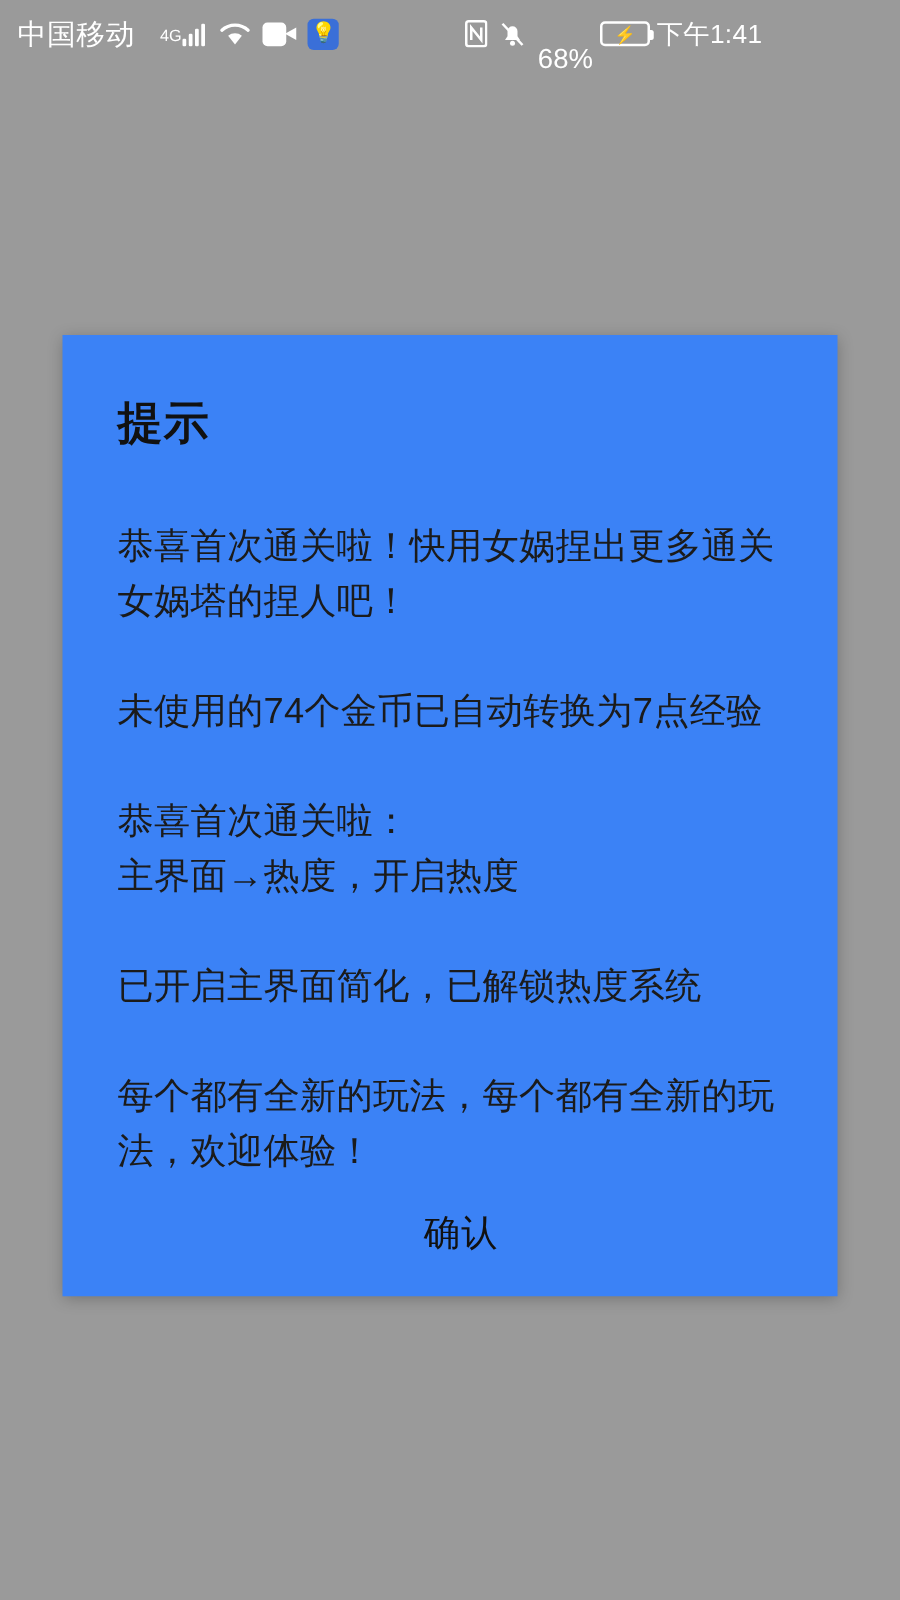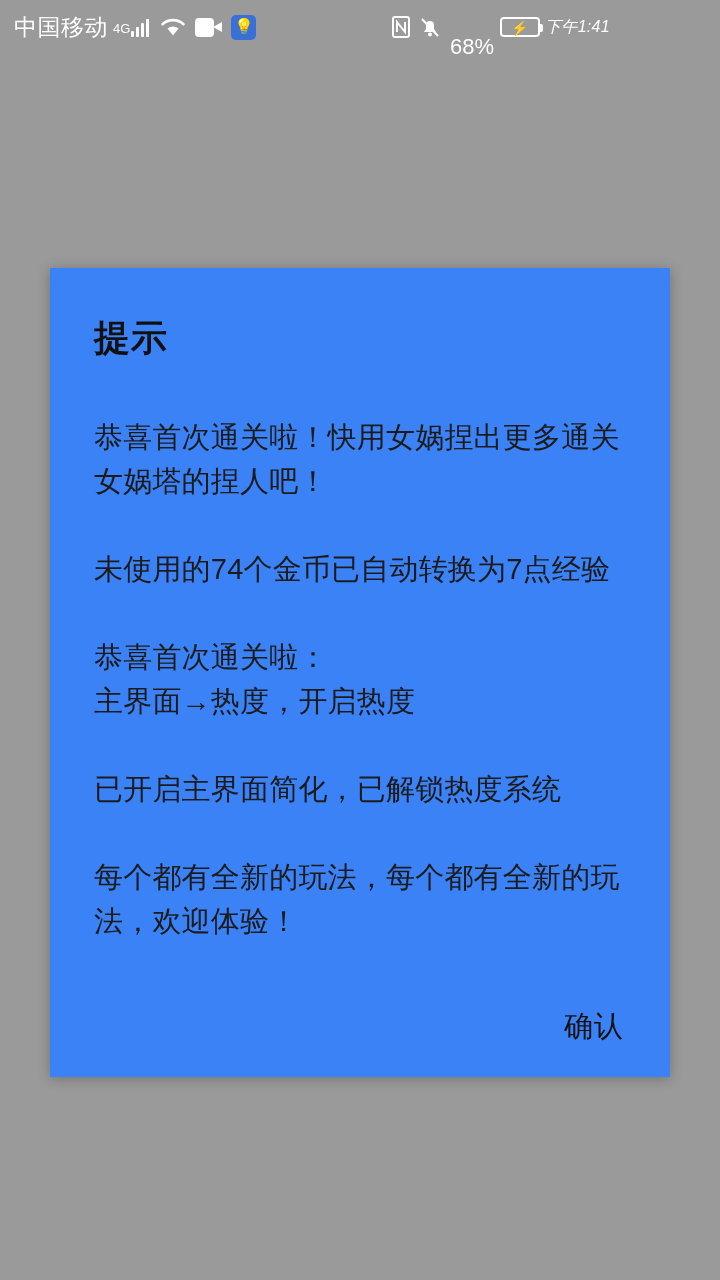--- a/index.html
+++ b/index.html
@@ -32,21 +32,21 @@
     display: flex;
     align-items: center;
   }
   .carrier {
     font-size: 23px;
     letter-spacing: 0.5px;
     font-weight: 400;
   }
   .net-type {
     font-size: 13px;
-    margin-left: 5px;
+    margin-left: 20px;
     margin-right: 1px;
     align-self: flex-start;
     margin-top: 9px;
   }
   .bars {
     display: flex;
     align-items: flex-end;
     height: 20px;
     margin-right: 9px;
   }
@@ -120,23 +120,22 @@
     border-radius: 0 2px 2px 0;
   }
   .battery .bolt {
     position: absolute;
     left: 9px; top: 1px;
     font-size: 14px;
     line-height: 16px;
     color: #ffffff;
   }
   .clock {
-    font-size: 16px;
+    font-size: 21px;
     letter-spacing: 0.3px;
-    font-style: italic;
   }
 
   
   .dialog {
     position: absolute;
     left: 50px;
     top: 268px;
     width: 620px;
     background: #3b82f6;
     box-shadow: 0 2px 12px rgba(0,0,0,0.25);
@@ -154,22 +153,22 @@
     font-size: 29px;
     line-height: 44px;
     color: #1b1b1b;
     margin: 0 0 44px 0;
     letter-spacing: 0.2px;
   }
   .dialog-body p:last-child {
     margin-bottom: 0;
   }
   .dialog-actions {
-    margin-top: 60px;
-    text-align: right;
+    margin-top: 20px;
+    text-align: center;
   }
   .confirm-btn {
     display: inline-block;
     font-size: 29px;
     color: #111111;
     letter-spacing: 1px;
     padding: 4px 2px 4px 20px;
     cursor: pointer;
     user-select: none;
   }

